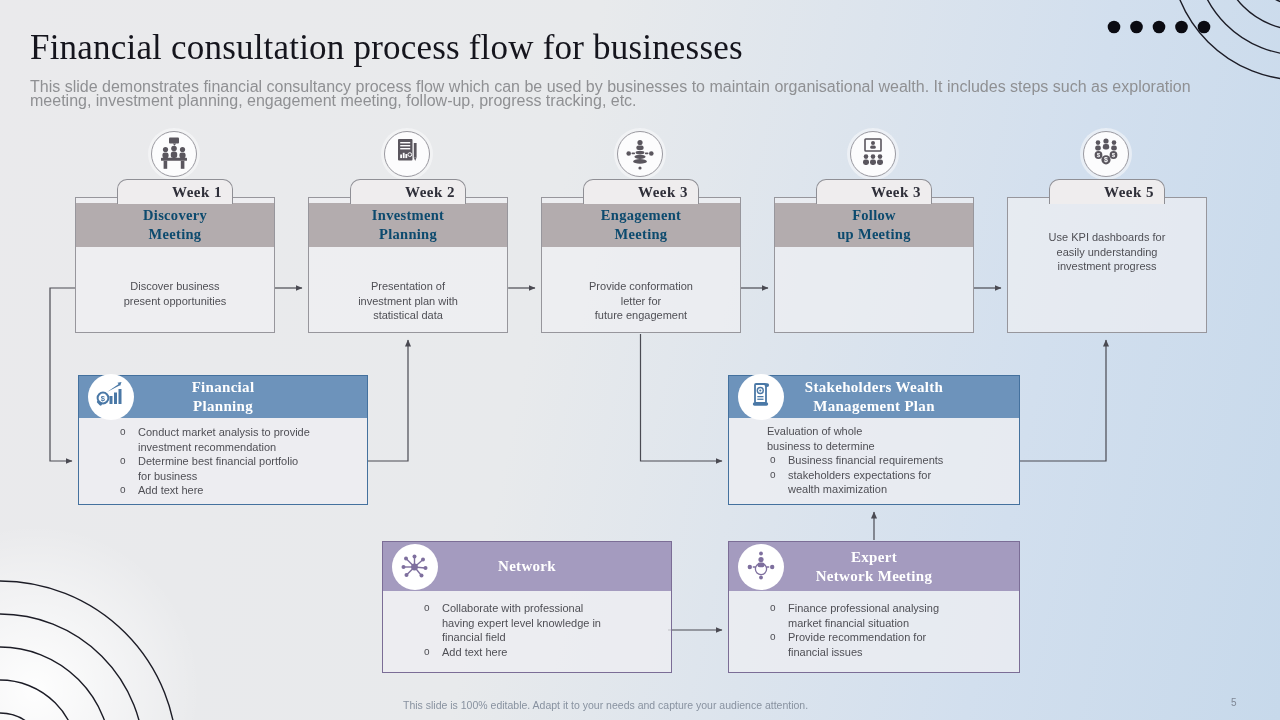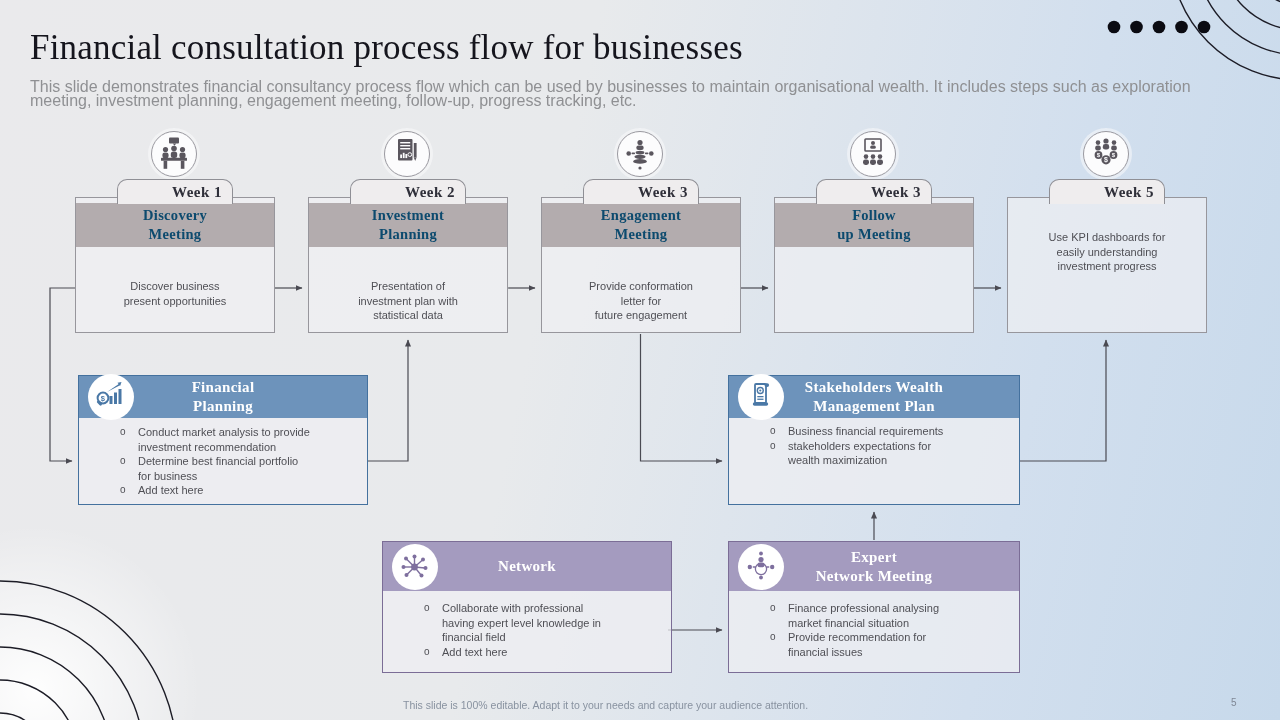--- a/index.html
+++ b/index.html
@@ -303,20 +303,22 @@
             <circle cx="19.3" cy="13.5" r="1.1"></circle>
           <rect x="16.3" y="19" width="6.2" height="1.3"></rect>
             <rect x="16.3" y="21.6" width="6.2" height="1.3"></rect>
           <rect x="11.8" y="25.2" width="15.4" height="3.6" rx="1.8"></rect>
         </svg>
       </div>
       <span>Stakeholders Wealth
 Management Plan</span>
     </div>
     <div class="sbody" style="padding-top:6px">
+      <div class="intro">Evaluation of whole
+business to determine</div>
       <div class="bullet">
           <span class="m">o</span>
           <span class="t">Business financial requirements</span>
         </div>
       <div class="bullet">
           <span class="m">o</span>
           <span class="t">stakeholders expectations for
 wealth maximization</span>
         </div>
     </div>

